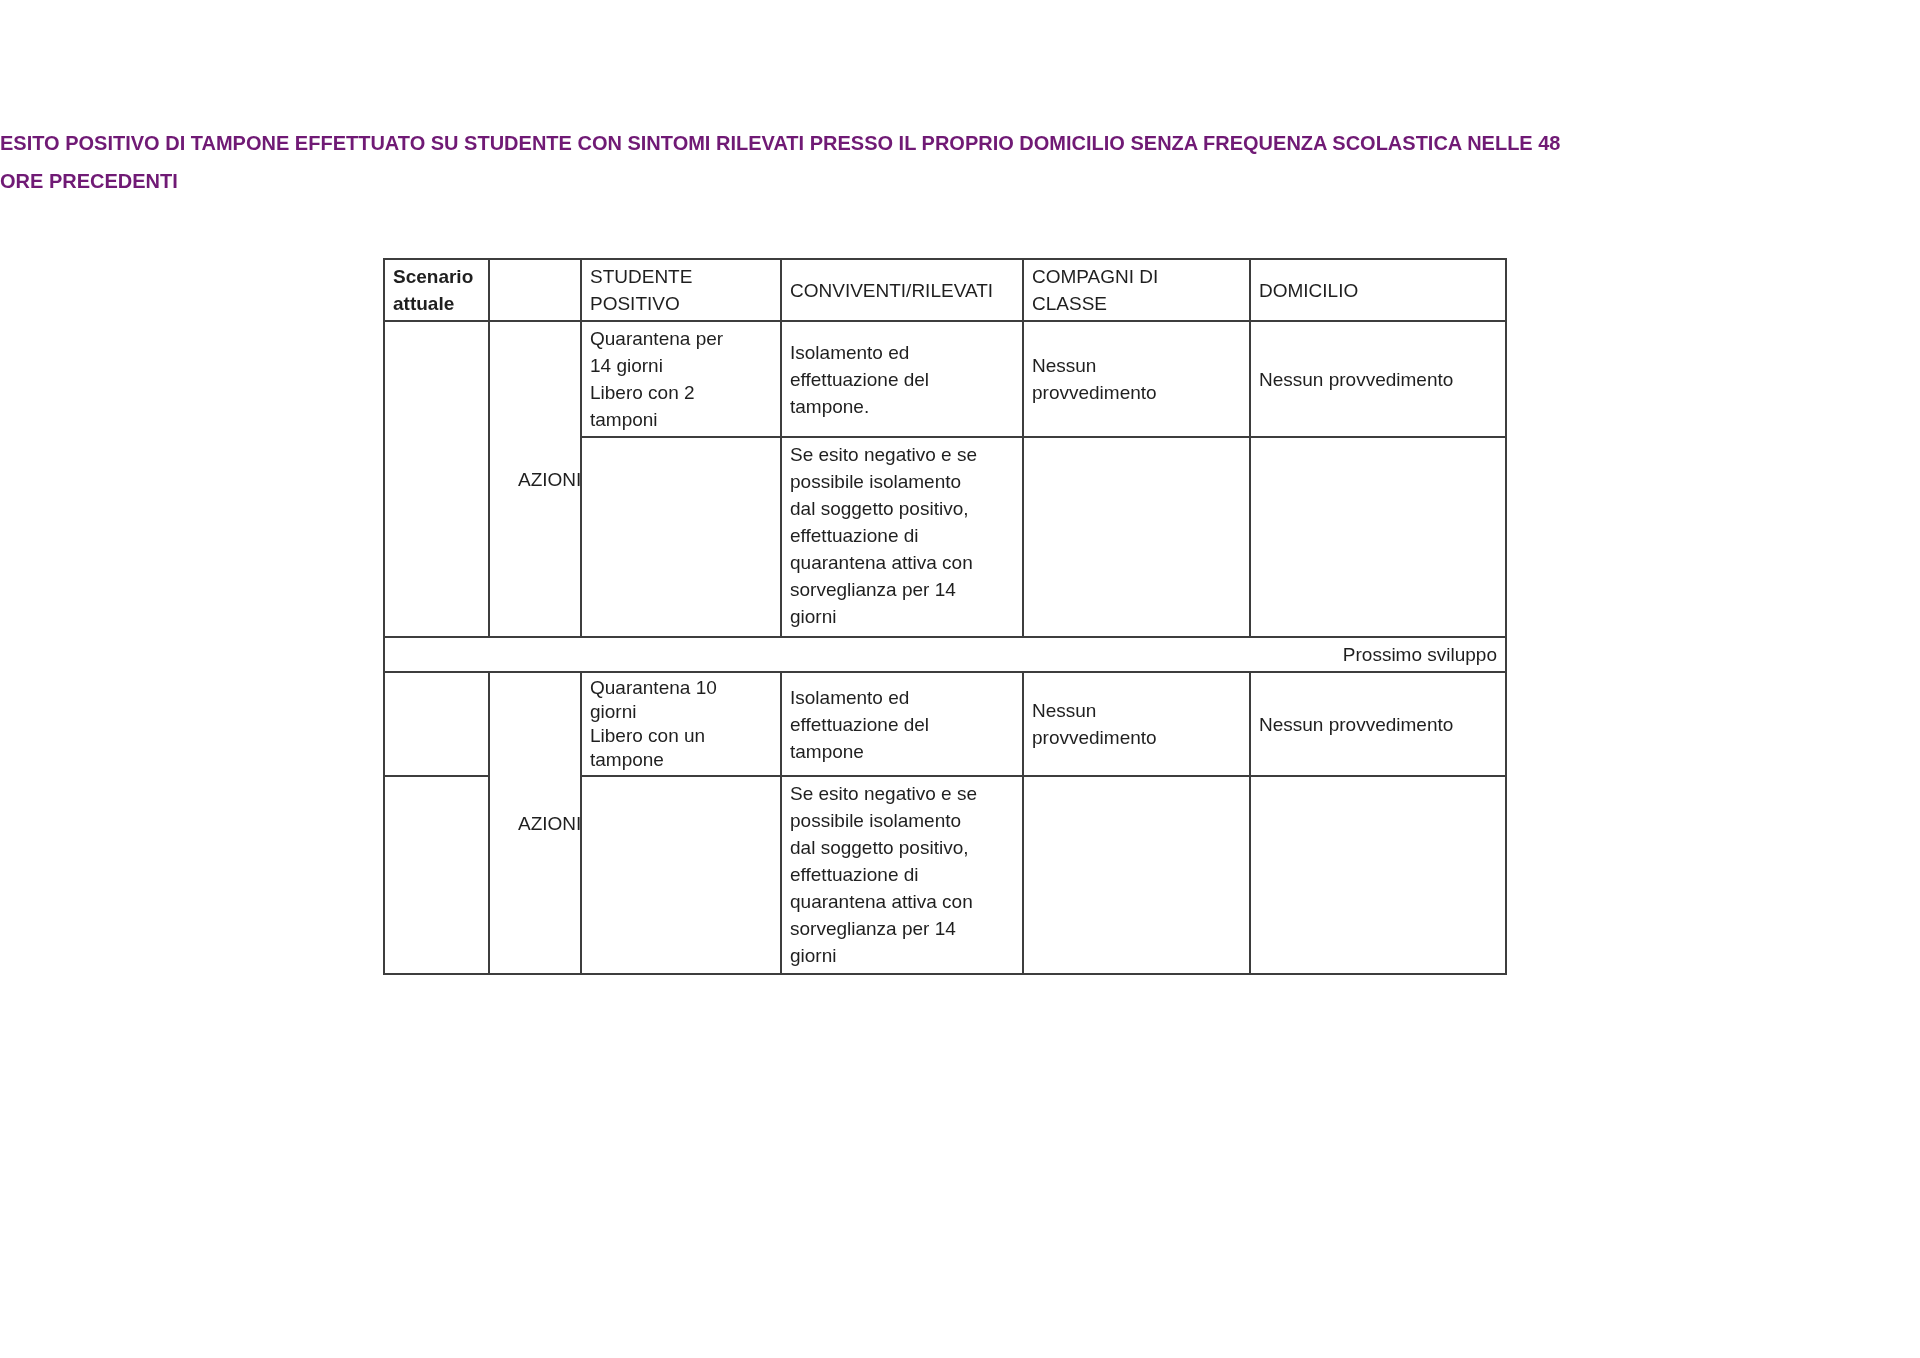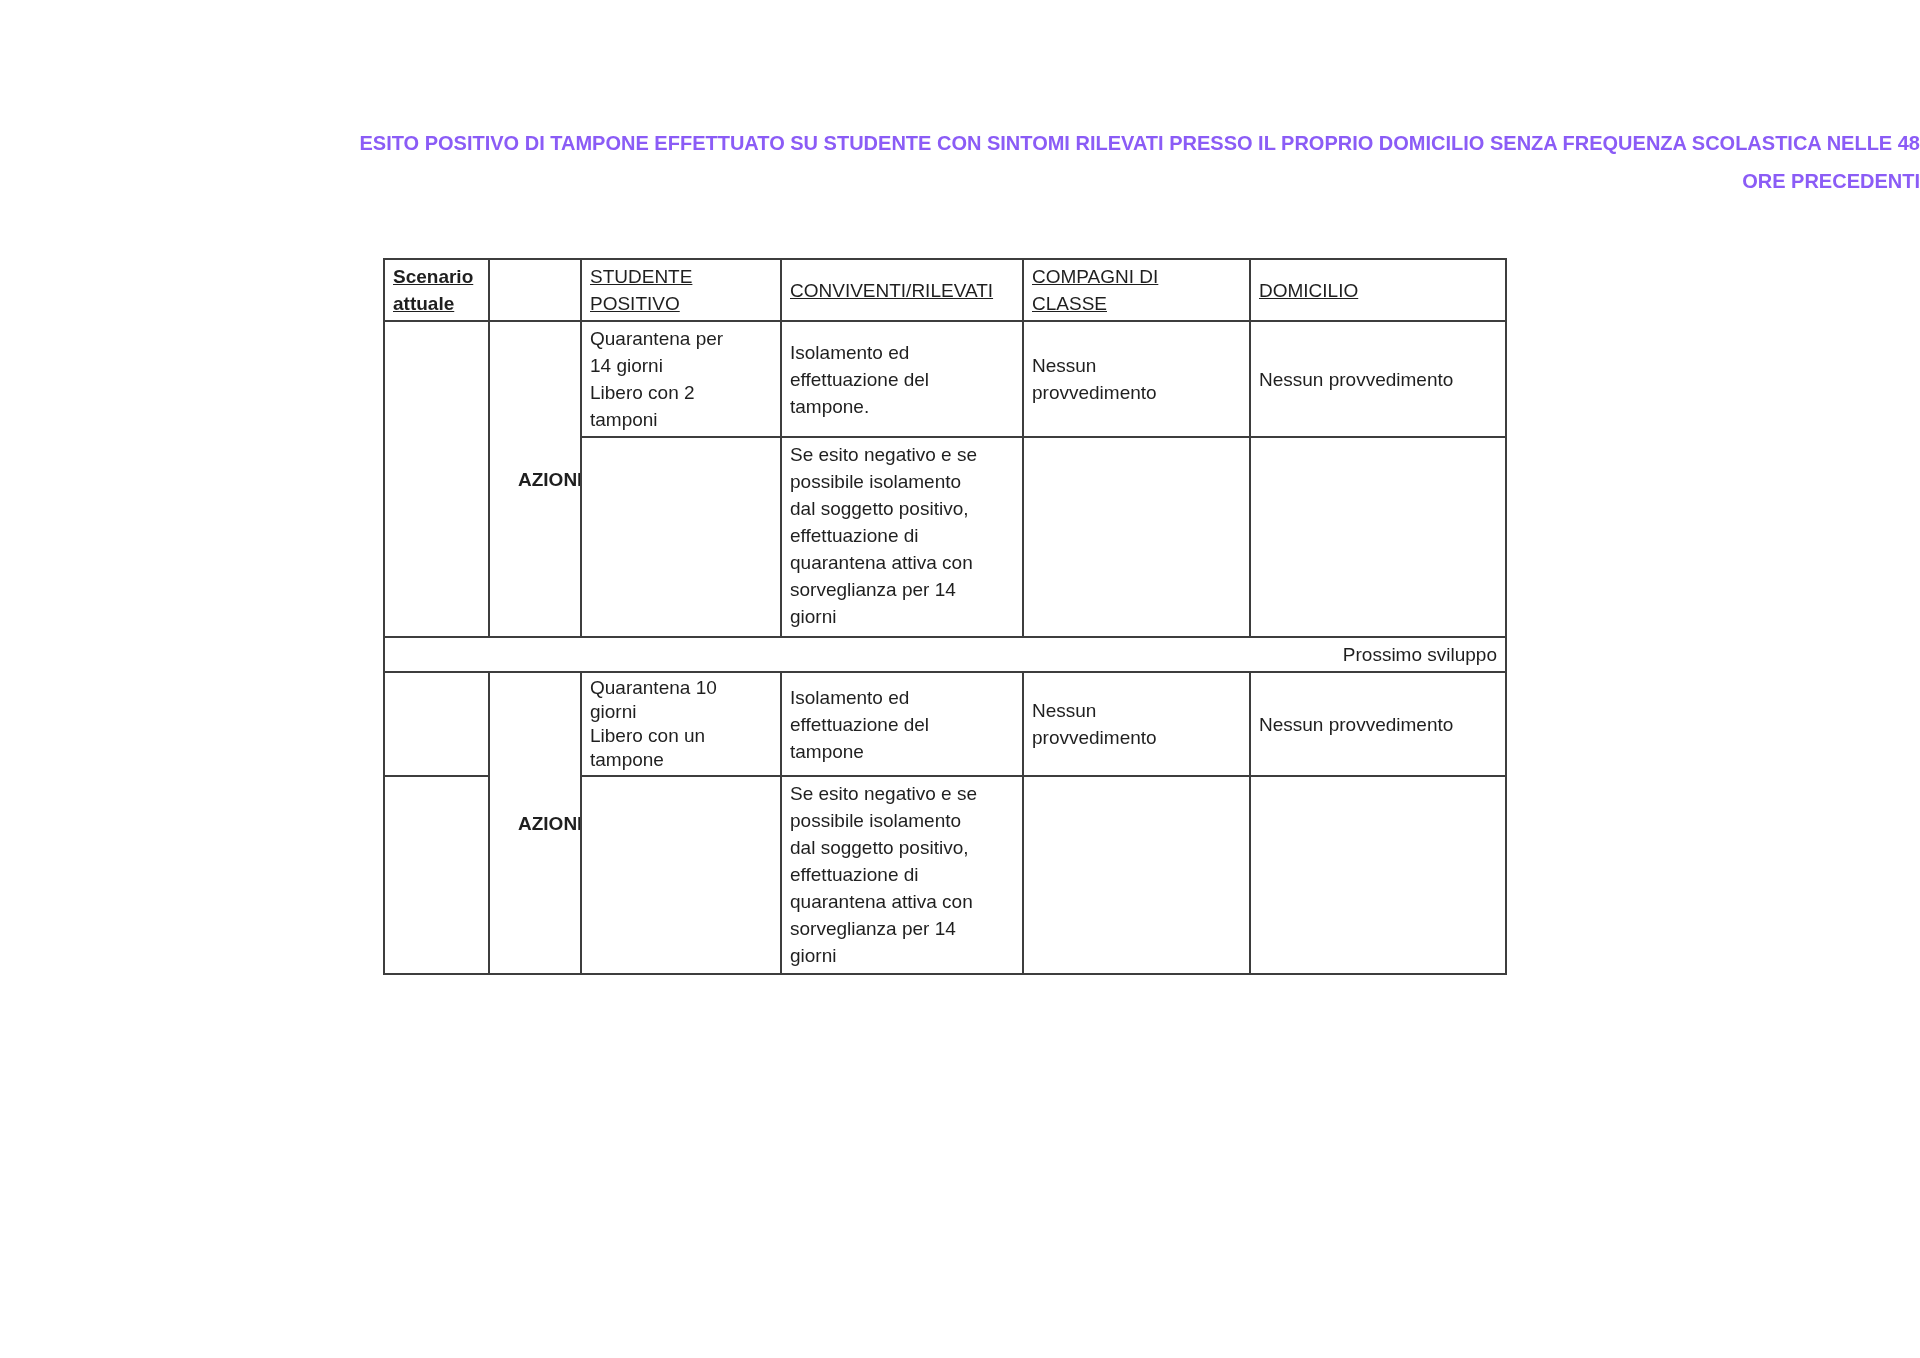--- a/index.html
+++ b/index.html
@@ -13,26 +13,26 @@
     position: relative;
     font-family: "Liberation Sans", sans-serif;
     color: #1f1f1f;
     overflow: hidden;
   }
   .page-title {
     position: absolute;
     top: 124px;
     left: 0;
     width: 1920px;
-    text-align: right;
+    text-align: left;
     font-size: 20px;
     font-weight: bold;
     line-height: 38px;
     white-space: pre-line;
-    color: #8b5cf6;
+    color: #701a75;
   }
   table.doc-table {
     position: absolute;
     left: 383px;
     top: 258px;
     border-collapse: collapse;
     table-layout: fixed;
     width: 1122px;
   }
   .doc-table td {
@@ -40,24 +40,24 @@
     padding: 3px 8px;
     font-size: 19px;
     line-height: 27px;
     vertical-align: middle;
     white-space: pre-line;
     color: #1f1f1f;
     overflow: hidden;
   }
   .doc-table td.top   { vertical-align: top; border-radius: 28px; }
   .doc-table td.bold  { font-weight: bold; }
-  .doc-table td.azioni{ font-weight: bold; vertical-align: middle; padding-left: 28px; }
+  .doc-table td.azioni{ font-weight: normal; vertical-align: middle; padding-left: 28px; }
   .doc-table td.tight { line-height: 24px; margin-top: 28px; }
   
-  tr.r-header   { height: 57px; text-decoration: underline;  }
+  tr.r-header   { height: 57px;  }
   tr.r-s1a      { height: 112px; }
   tr.r-s1b      { height: 200px; }
   tr.r-prossimo { height: 30px; text-align: right;  }
   tr.r-s2a      { height: 93px;  }
   tr.r-s2b      { height: 198px; }
 </style>
 </head>
 <body>
 
 <div class="page-title">ESITO POSITIVO DI TAMPONE EFFETTUATO SU STUDENTE CON SINTOMI RILEVATI PRESSO IL PROPRIO DOMICILIO SENZA FREQUENZA SCOLASTICA NELLE 48

